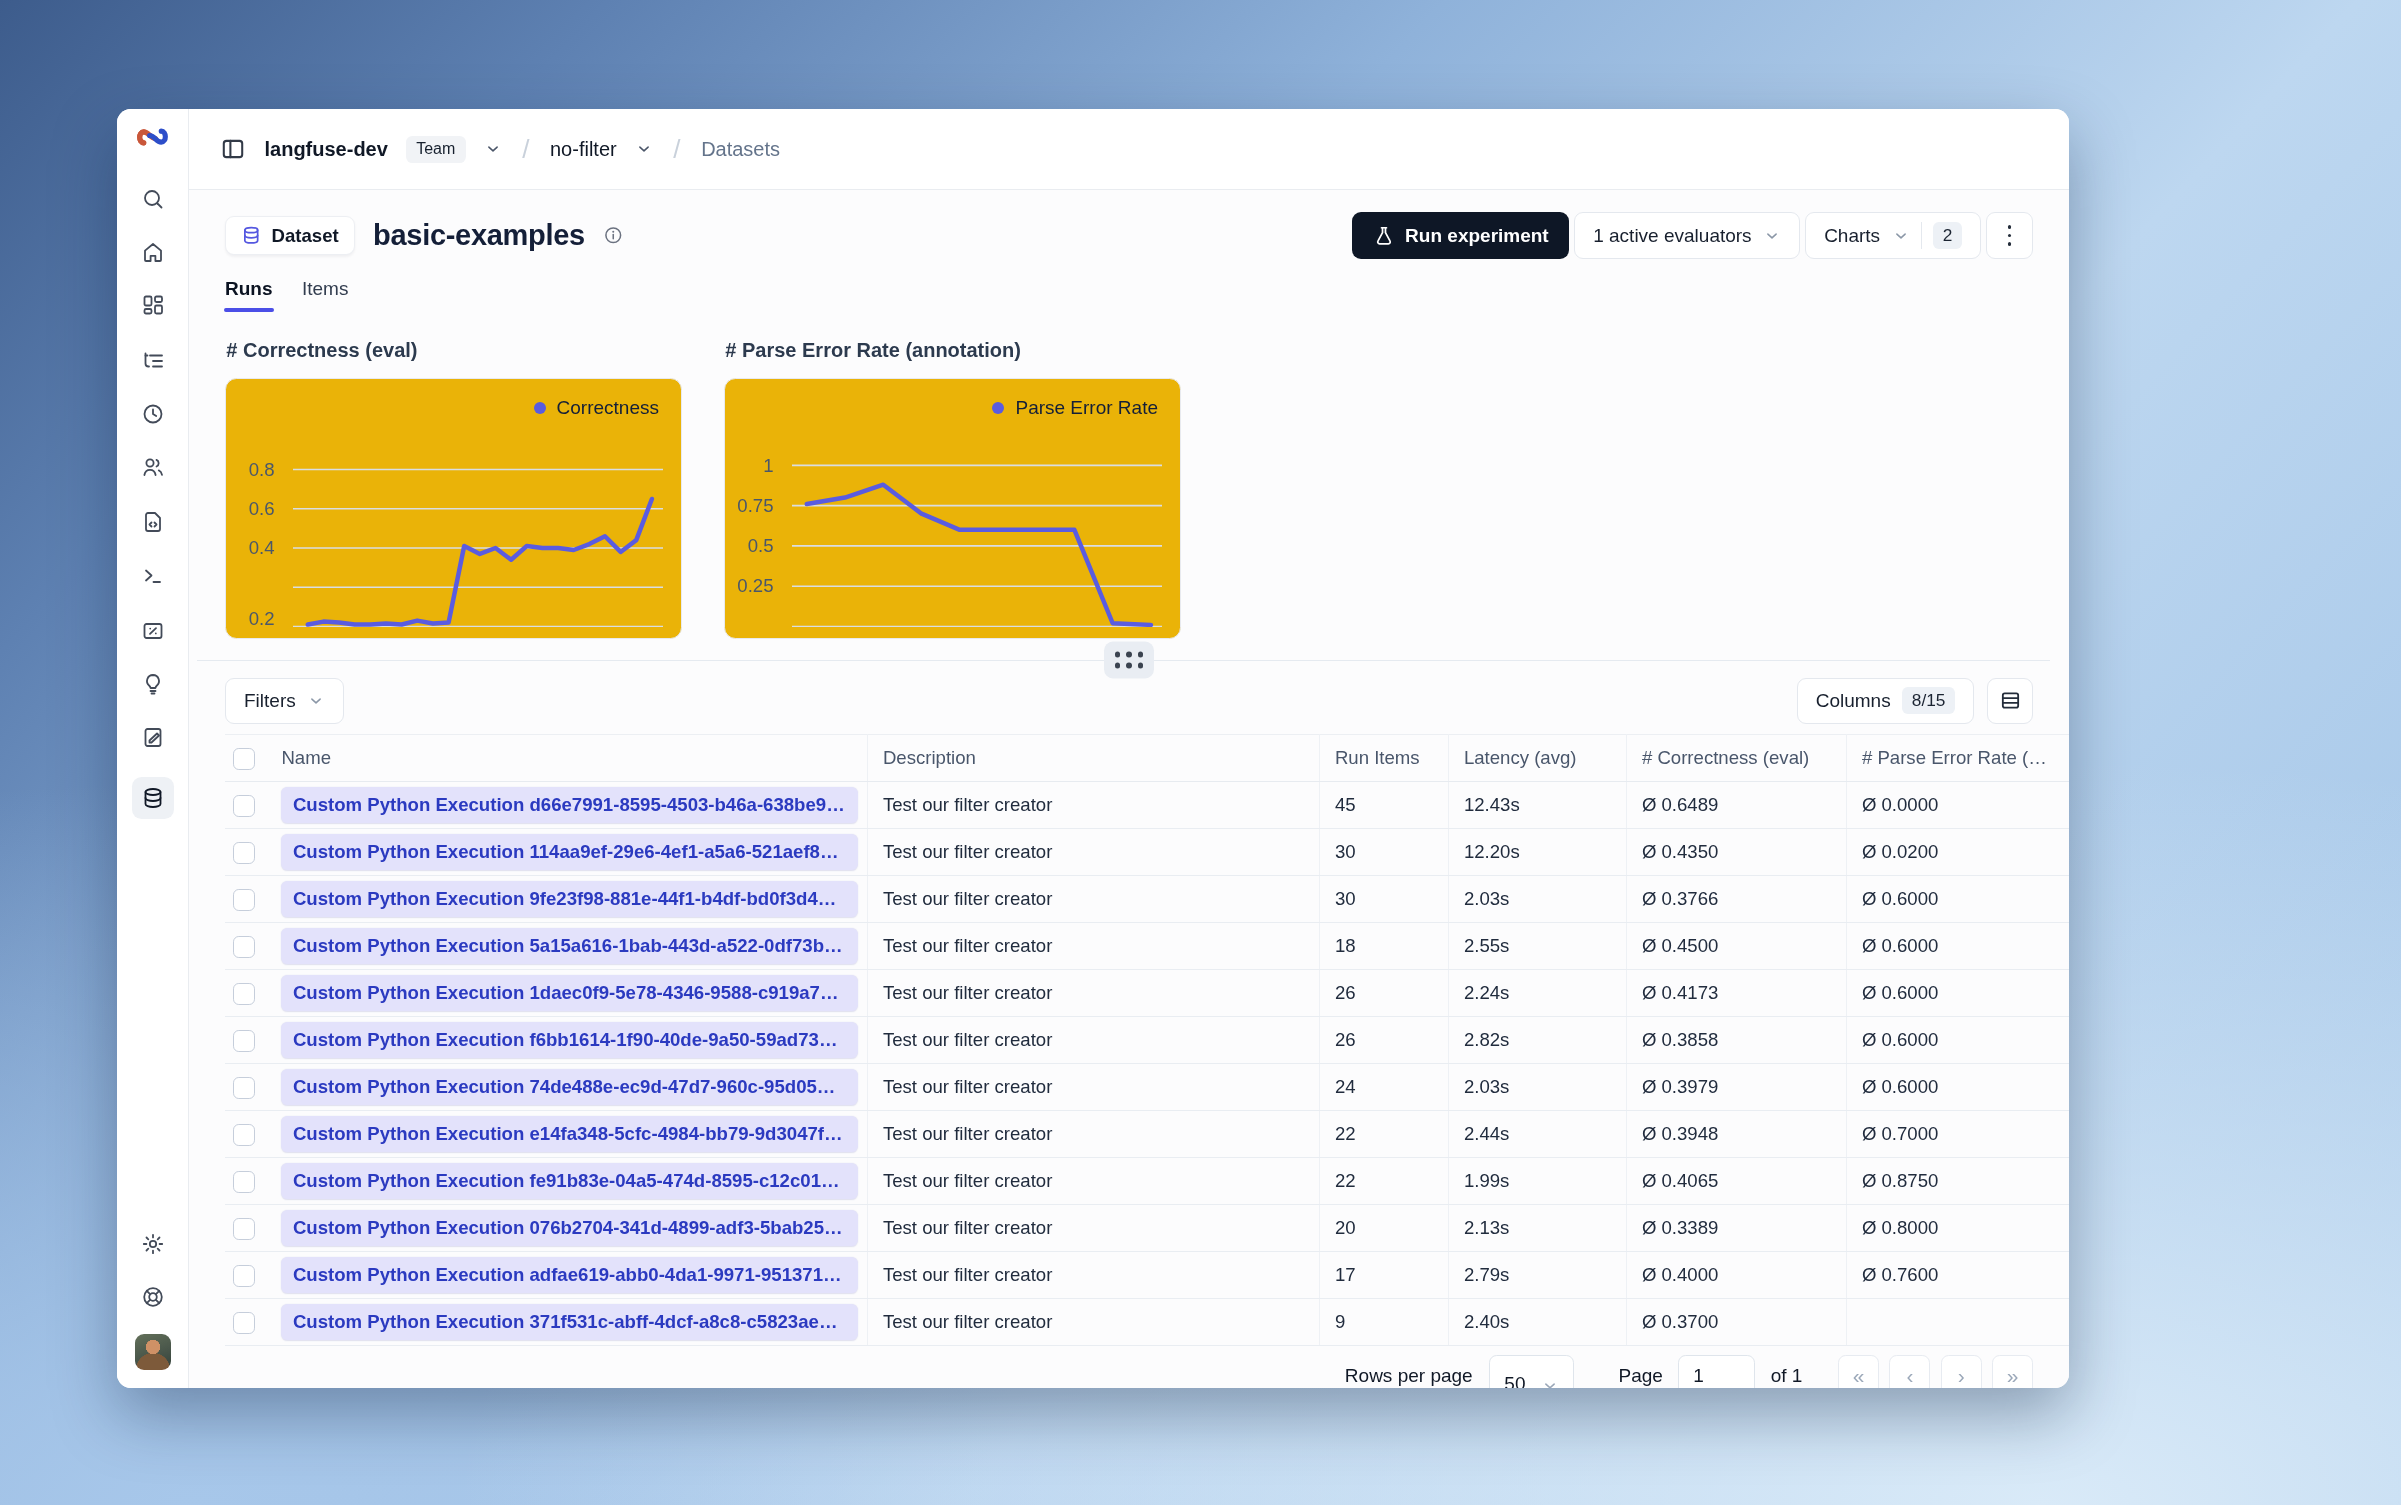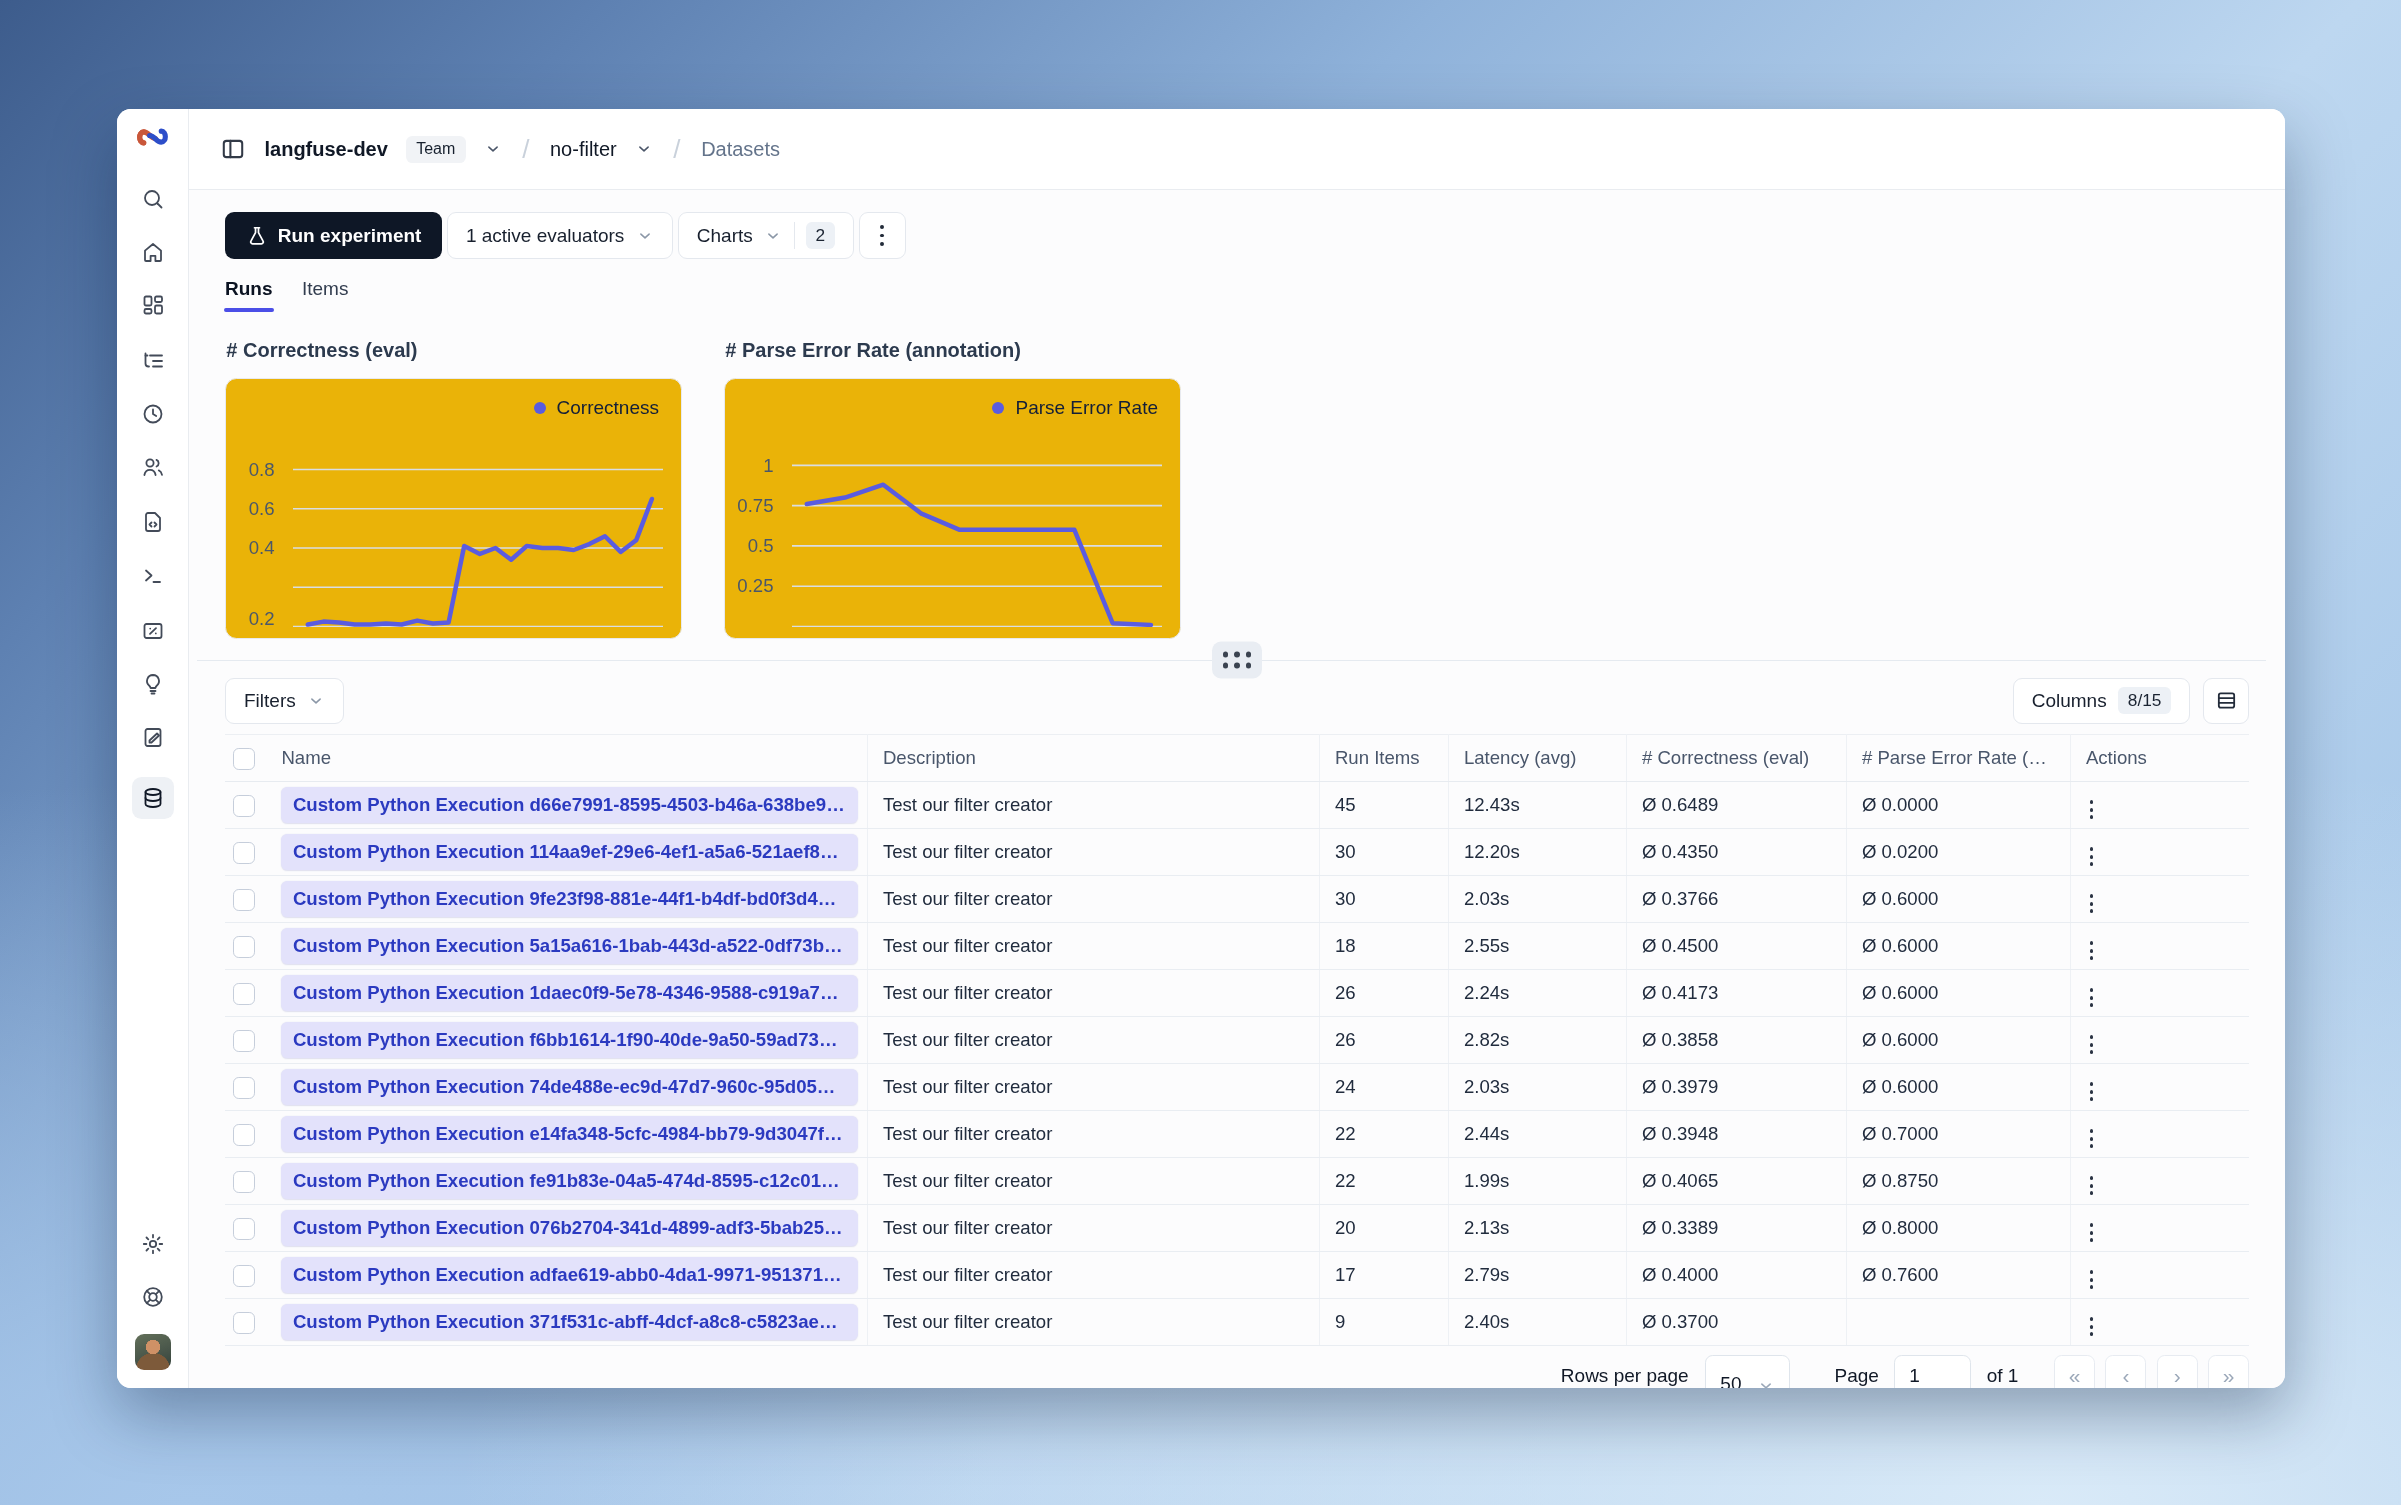--- a/index.html
+++ b/index.html
@@ -10,21 +10,21 @@
     color:#111827;
   }
   .bg {
     position:absolute; inset:0;
     background:
       radial-gradient(120% 90% at 85% 100%, #d9eaf8 0%, rgba(217,234,248,0) 55%),
       radial-gradient(100% 80% at 8% 100%, #a7c7ea 0%, rgba(167,199,234,0) 60%),
       linear-gradient(133deg, #3d5c8c 0%, #5e81b2 16%, #8fb2da 38%, #bdd7f0 62%, #9fc2e6 100%);
   }
   .card {
-    position:absolute; left:117px; top:109px; width:2168px; height:1279px;
+    position:absolute; left:117px; top:109px; width:1952px; height:1279px;
     background:#ffffff; border-radius:14px; overflow:hidden; display:flex;
     box-shadow:0 26px 64px rgba(10,30,60,.35);
   }
   
   .sidebar { width:72px; flex:none; border-right:0.6px solid #e9ecf0; display:flex; flex-direction:column; align-items:center; padding:15.4px 0 18px; background:#fff; }
   .side-logo { width:35px; height:26px; margin-bottom:36px; flex:none; }
   .side-group { display:flex; flex-direction:column; align-items:center; gap:27px; color:#434b59; }
   .side-group + .side-group { margin-top:29.5px; }
   .side-icon { width:26px; height:26px; display:flex; align-items:center; justify-content:center; color:#434b59; }
   .side-icon svg { width:24px; height:24px; }
@@ -266,20 +266,36 @@
             <path d="m6.5 9.5 5.5 5 5.5-5"></path>
           </svg>
       </span>
       <span class="crumb-slash">/</span>
       <span class="crumb-section">Datasets</span>
     </div>
 
     <div class="content">
 
       <div class="page-head">
+        <div class="ph-left">
+          <span class="dataset-pill">
+            <svg viewBox="0 0 24 24" fill="none" stroke="currentColor" stroke-width="2" stroke-linecap="round" stroke-linejoin="round">
+                <ellipse cx="12" cy="6" rx="7.5" ry="3"></ellipse>
+                <path d="M4.5 6v6c0 1.65 3.35 3 7.5 3s7.5-1.35 7.5-3V6"></path>
+                <path d="M4.5 12v6c0 1.65 3.35 3 7.5 3s7.5-1.35 7.5-3v-6"></path>
+              </svg>
+            <span>Dataset</span>
+          </span>
+          <span class="page-title">basic-examples</span>
+          <svg class="info-ic" viewBox="0 0 24 24" fill="none" stroke="currentColor" stroke-width="1.8" stroke-linecap="round">
+              <circle cx="12" cy="12" r="8.6"></circle>
+              <path d="M12 11.2v5"></path>
+              <path d="M12 7.8h.01" stroke-width="2.4"></path>
+            </svg>
+        </div>
         <div class="ph-right">
           <button class="btn-dark" style="border:none;cursor:pointer;font-family:inherit;">
             <svg viewBox="0 0 24 24" fill="none" stroke="currentColor" stroke-width="1.9" stroke-linecap="round" stroke-linejoin="round">
                 <path d="M9.3 3h5.4M10.4 3v5.3L5.5 17.4a2 2 0 0 0 1.8 3.1h9.4a2 2 0 0 0 1.8-3.1L13.6 8.3V3"></path>
               </svg>
             <span>Run experiment</span>
           </button>
           <button class="btn-light" style="cursor:pointer;font-family:inherit;">
             <span>1 active evaluators</span>
             <span class="chev" style="color:#8b97a7;">

